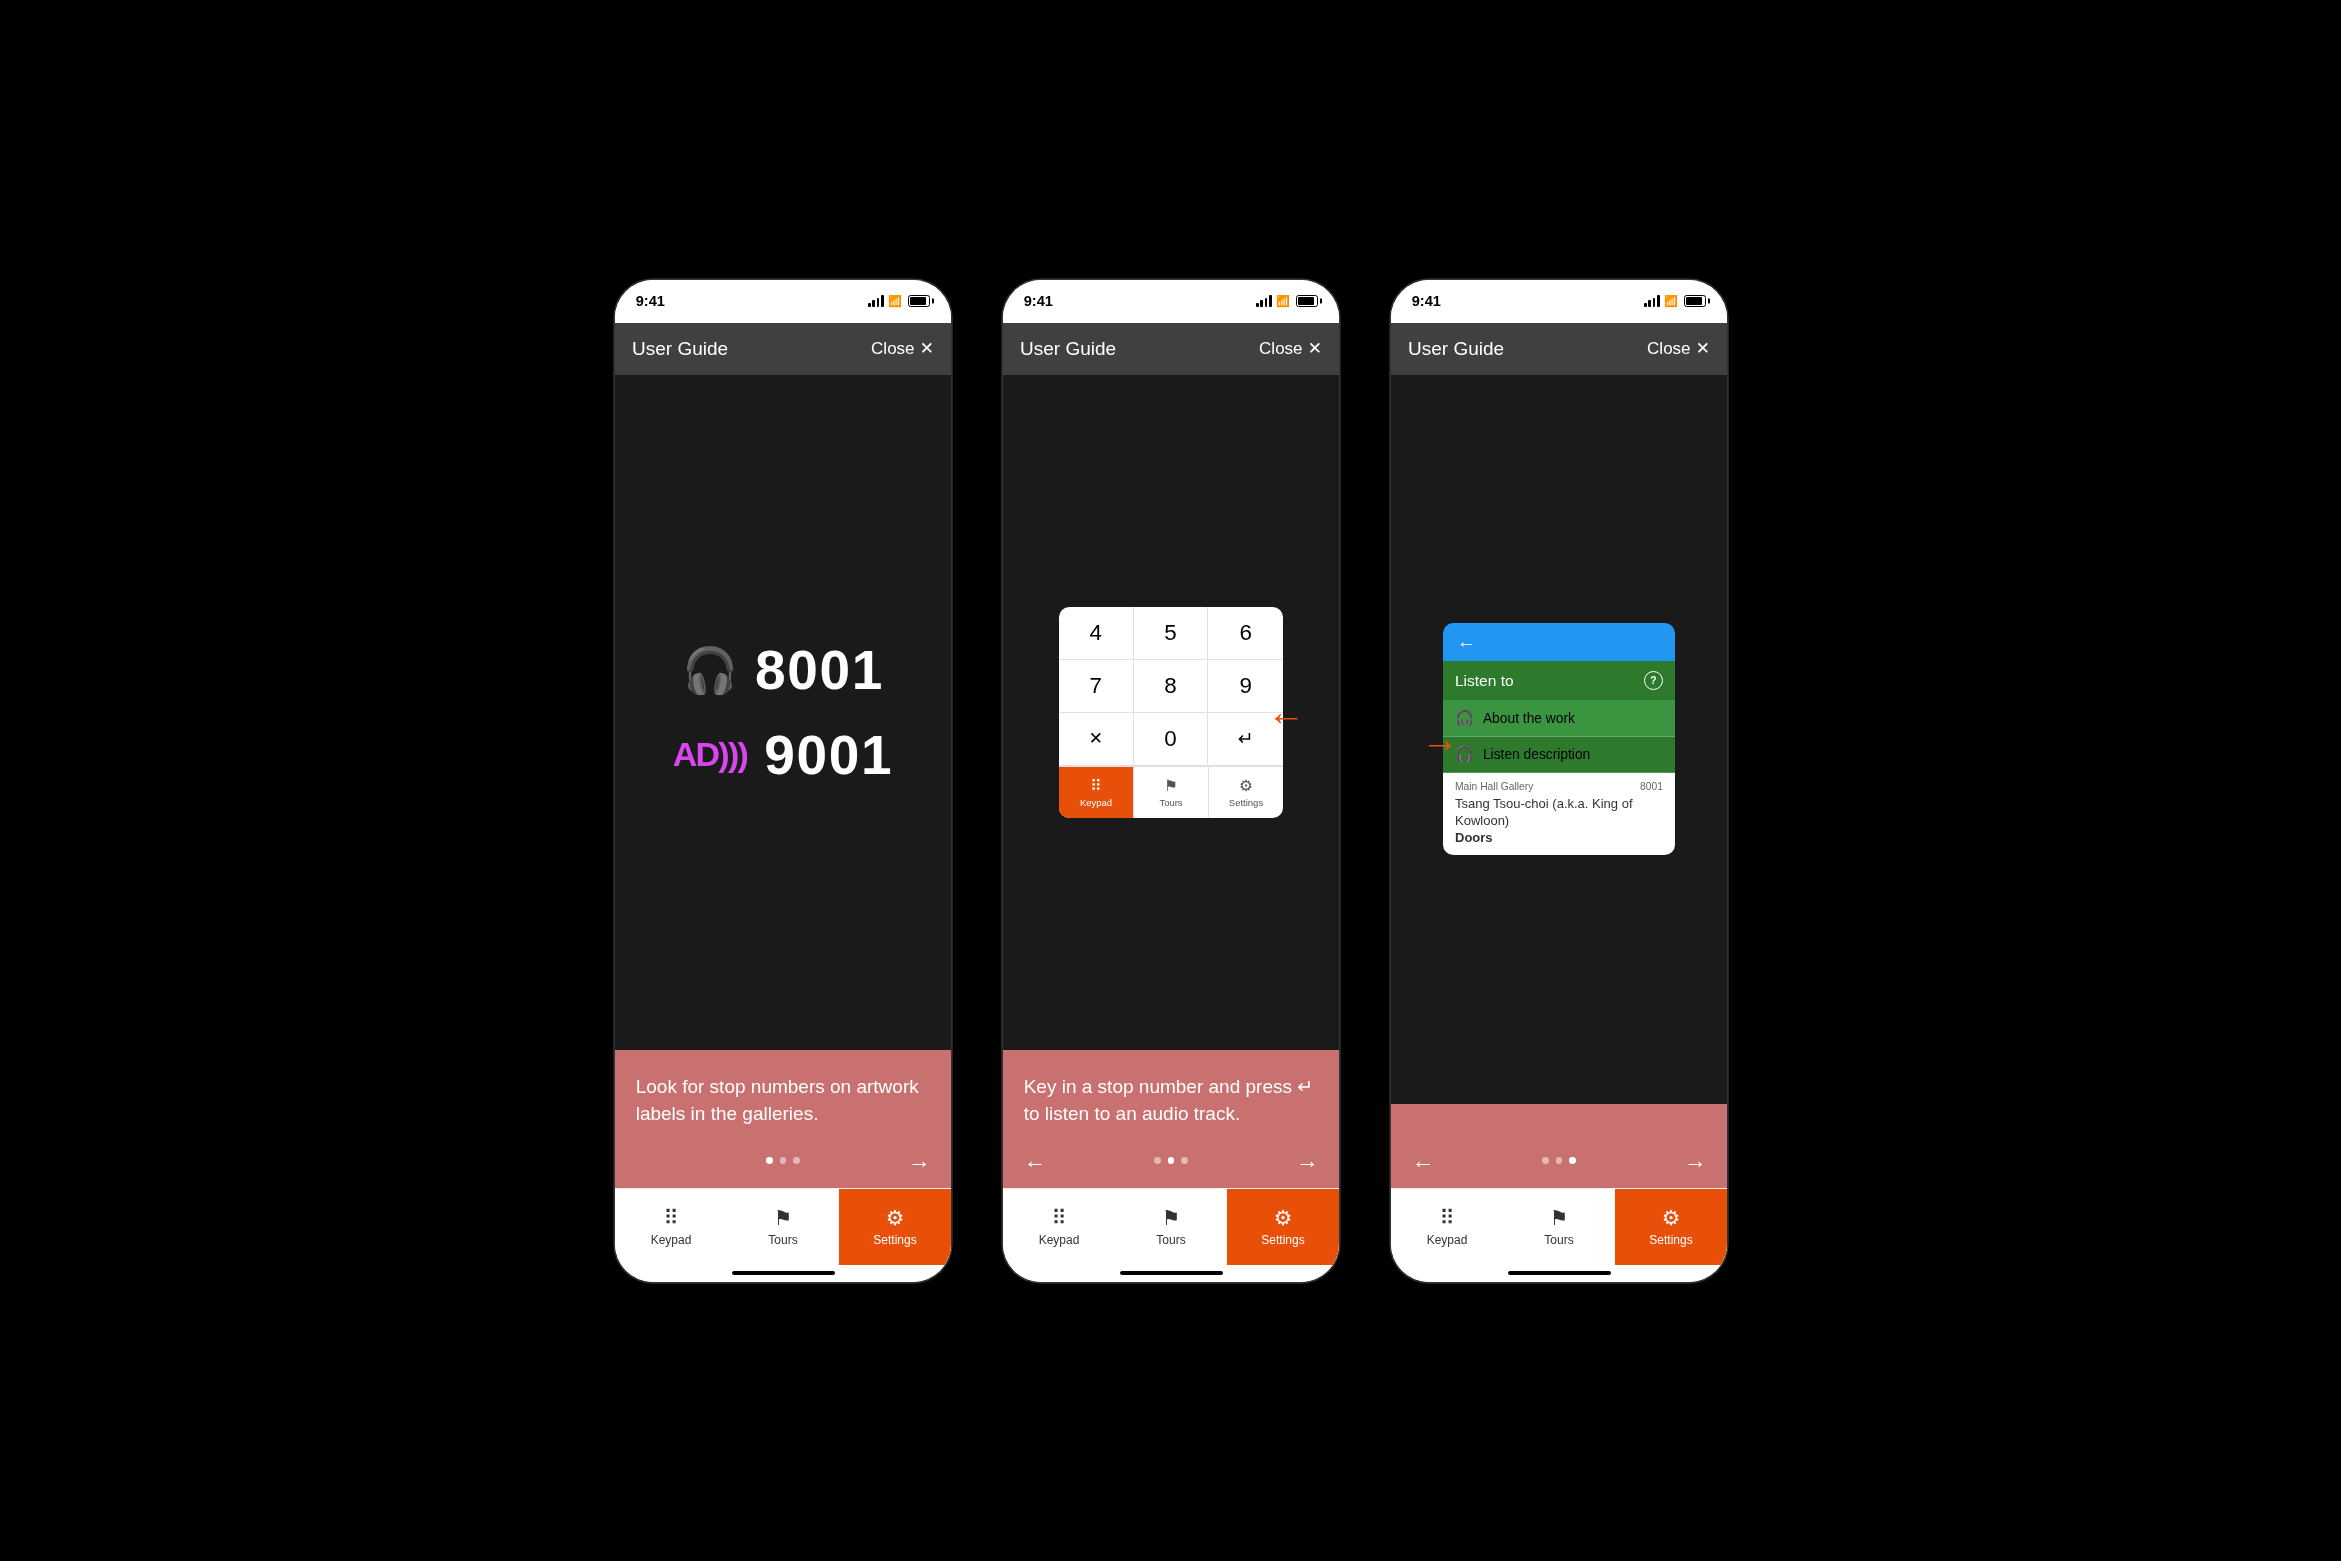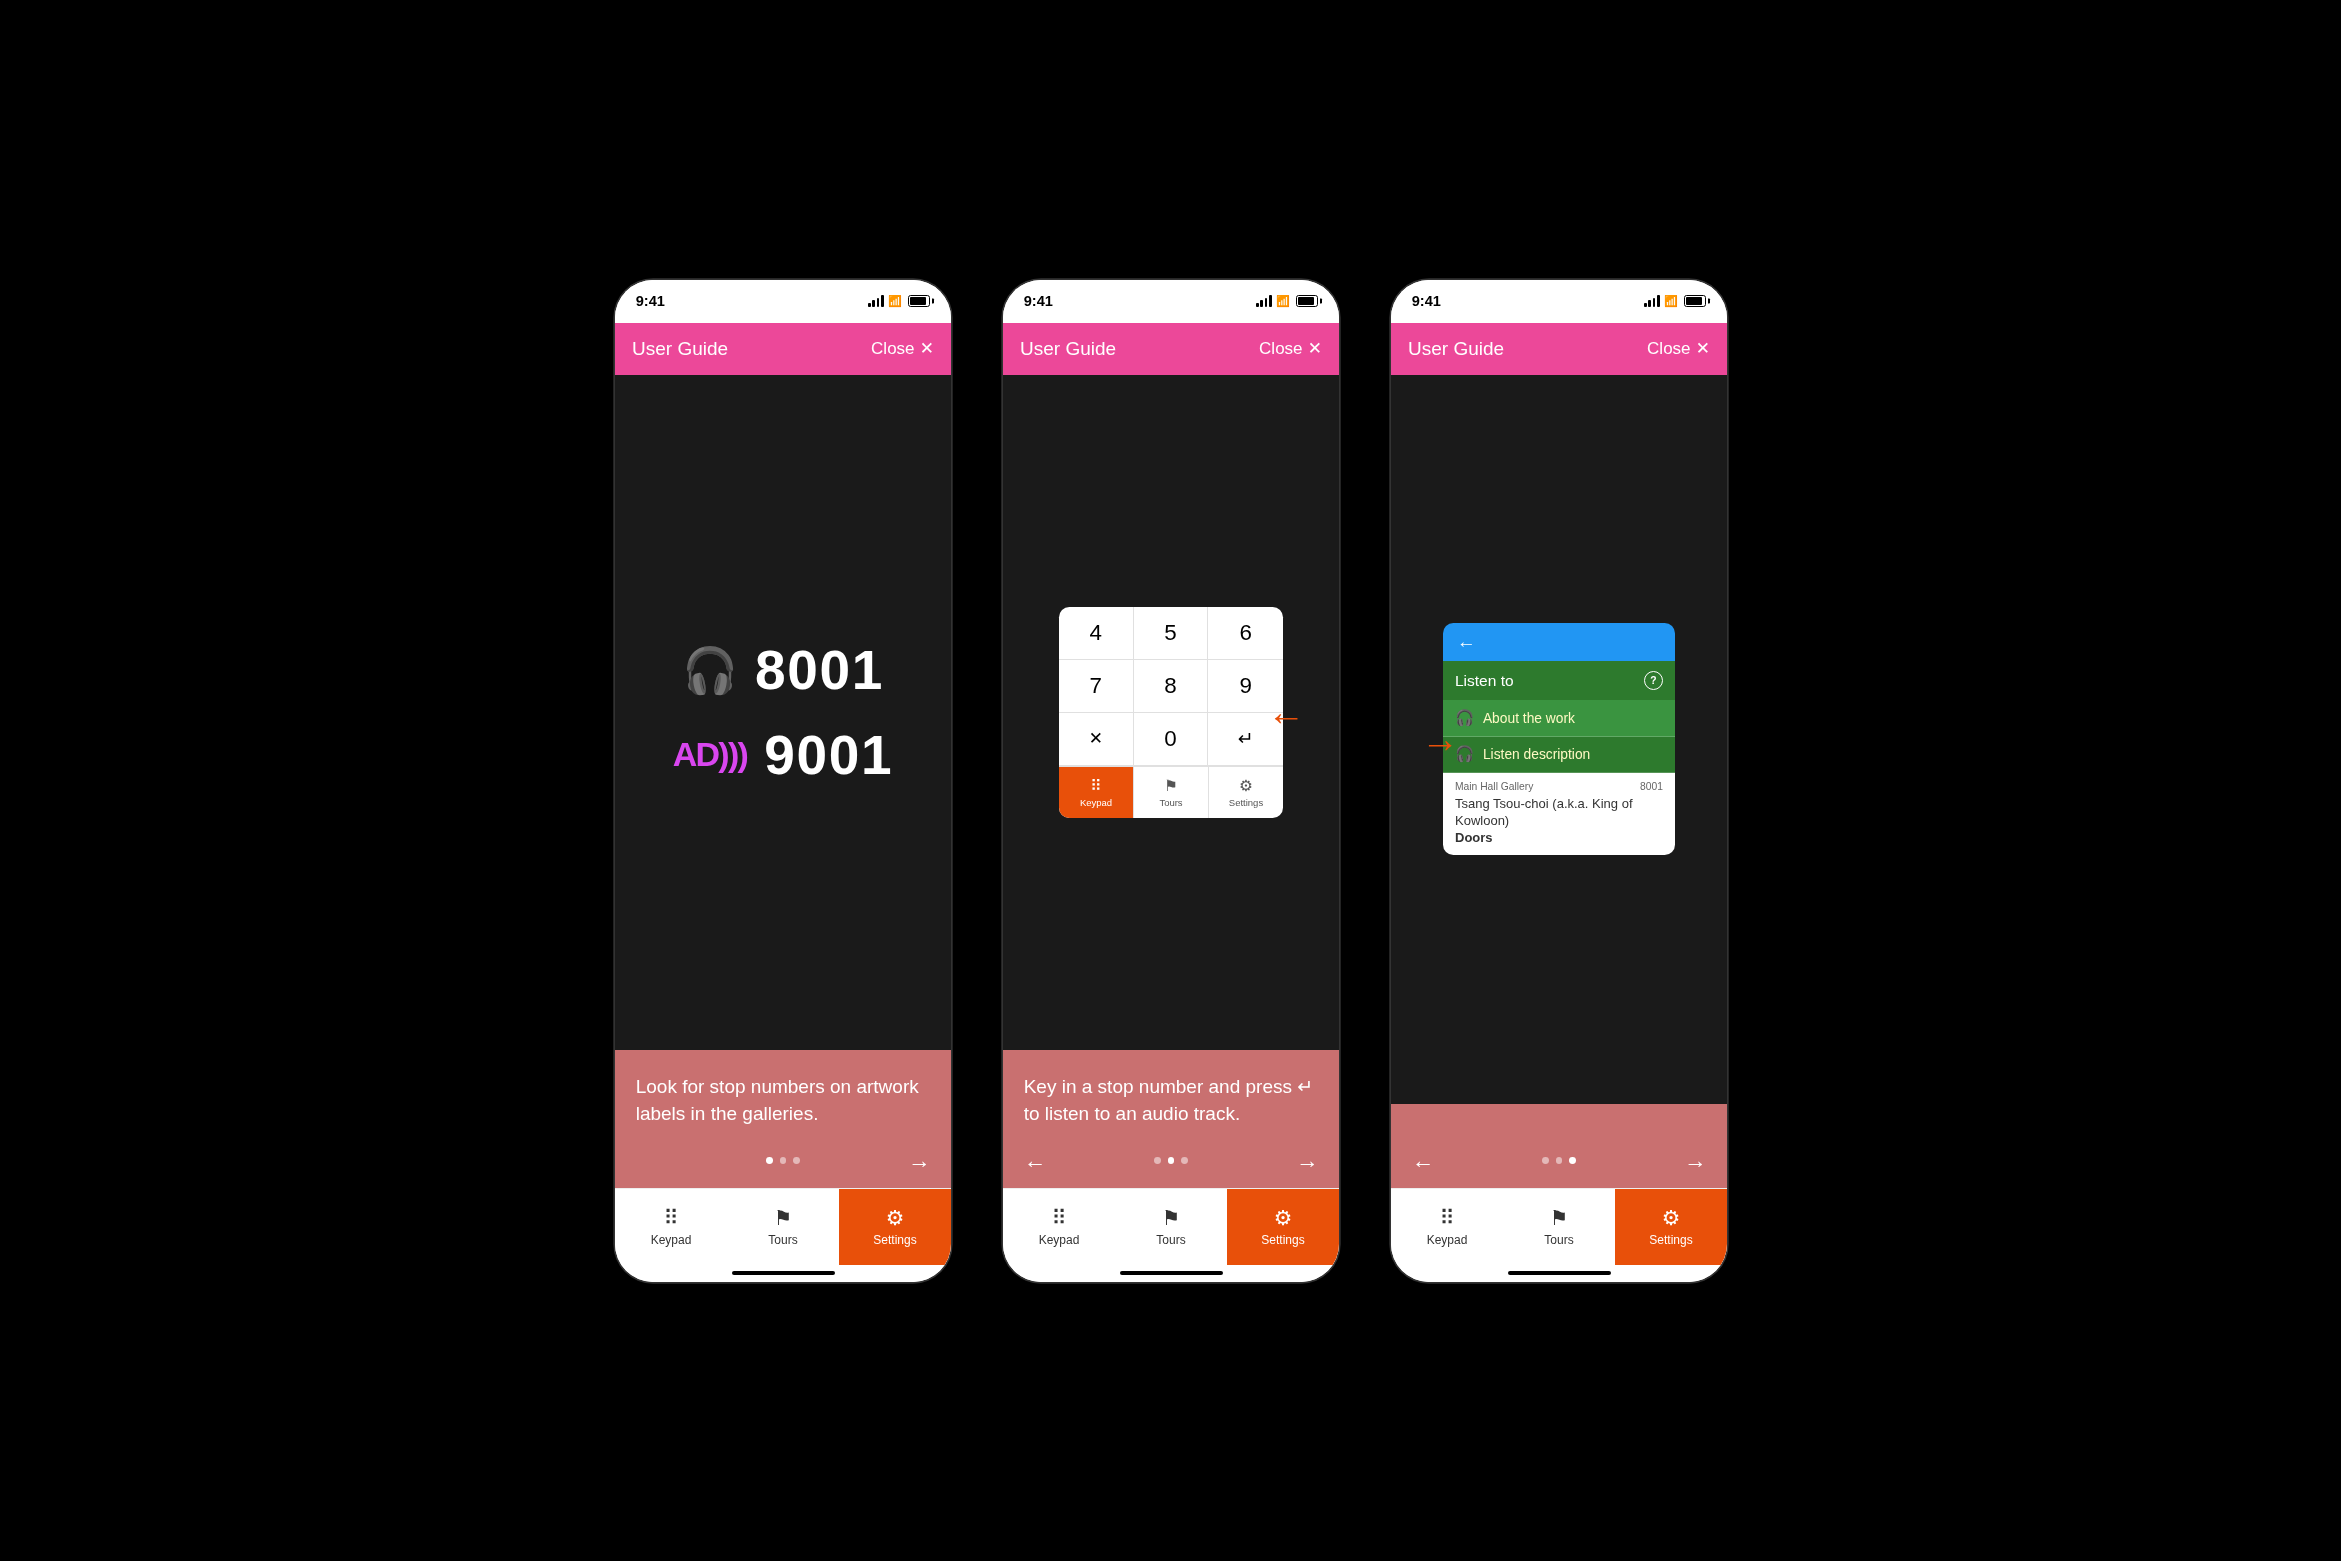--- a/index.html
+++ b/index.html
@@ -82,21 +82,21 @@
     }
     .battery-fill {
       background: #000;
       height: 100%;
       width: 85%;
       border-radius: 0.9px;
     }
     
     .header-bar {
       height: 52px;
-      background: #ec4899;
+      background: #404040;
       display: flex;
       align-items: center;
       justify-content: space-between;
       padding: 0 17px;
       flex-shrink: 0;
     }
     .header-title {
       color: #fff;
       font-size: 19px;
       font-weight: 500;
@@ -338,21 +338,21 @@
     }
     .listen-option {
       background: #3a8f3a;
       display: flex;
       align-items: center;
       gap: 8.6px;
       padding: 8.6px 12px;
       border-bottom: 0.9px solid rgba(255,255,255,0.2);
     }
     .listen-option-text {
-      color: #fef9c3;
+      color: #000000;
       font-size: 13.8px;
     }
     .headphone-sm {
       font-size: 15.5px;
       color: #fff;
     }
     .listen-info {
       background: #fff;
       padding: 8.6px 12px;
     }

